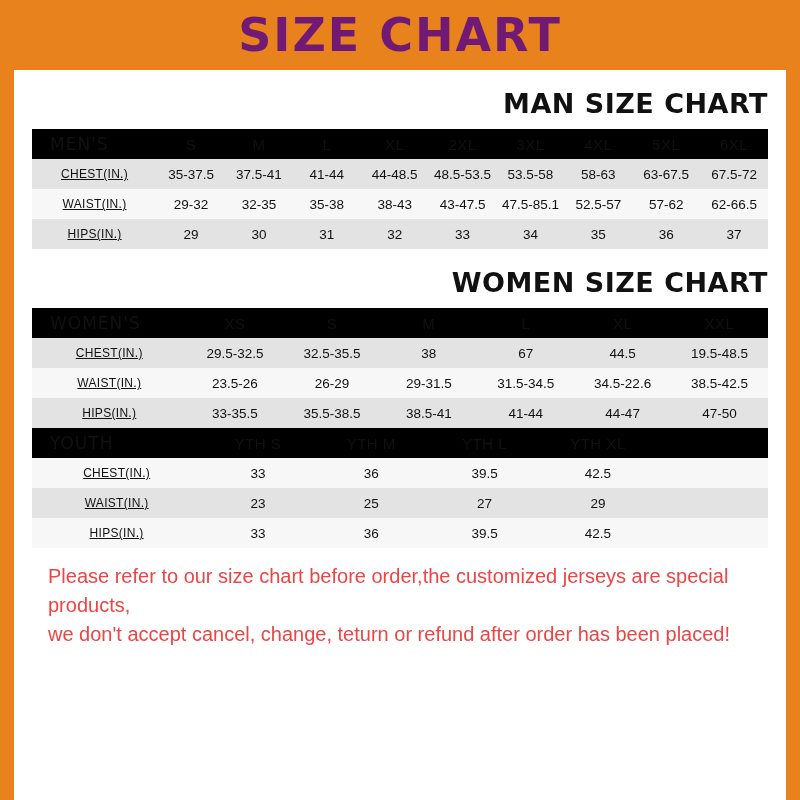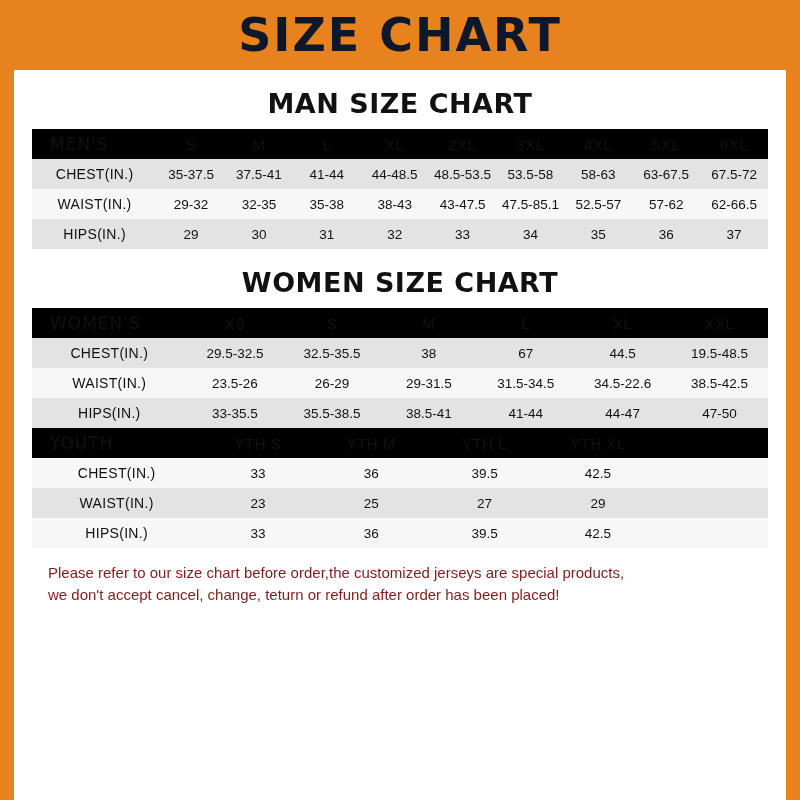--- a/index.html
+++ b/index.html
@@ -28,28 +28,28 @@
     height: 70px;
     display: flex;
     align-items: center;
     justify-content: center;
   }
   .banner-title {
     font-family: "DejaVu Sans", sans-serif;
     font-weight: bold;
     font-size: 46px;
     letter-spacing: 2px;
-    color: #0f172a;
+    color: #701a75;
     line-height: 1;
   }
   .content {
     padding: 0 18px;
   }
   .section-title {
-    text-align: center;
+    text-align: right;
     font-family: "DejaVu Sans", sans-serif;
     font-weight: bold;
     font-size: 27px;
     letter-spacing: 0.5px;
     color: #111111;
     margin: 18px 0 10px 0;
   }
   table.size-table {
     width: 100%;
     border-collapse: collapse;
@@ -80,30 +80,31 @@
     padding-left: 18px;
     letter-spacing: 1px;
   }
   tbody tr.odd td {
     background: #e3e3e3;
   }
   tbody tr.even td {
     background: #f7f7f7;
   }
   tbody td.rowhead {
-    font-size: 14px;
+    font-size: 12px;
     letter-spacing: 0.3px;
+    text-decoration: underline;
   }
   .men-col-0 { width: 17%; }
   .women-col-0 { width: 21%; }
   .youth-col-0 { width: 23%; }
   .notice {
     margin: 14px 16px 0 16px;
-    color: #7f1d1d;
-    font-size: 15px;
+    color: #ef4444;
+    font-size: 20px;
     line-height: 1.45;
     text-align: left;
   }
 </style>
 </head>
 <body>
 
 <div class="page">
 
   <div class="banner">

